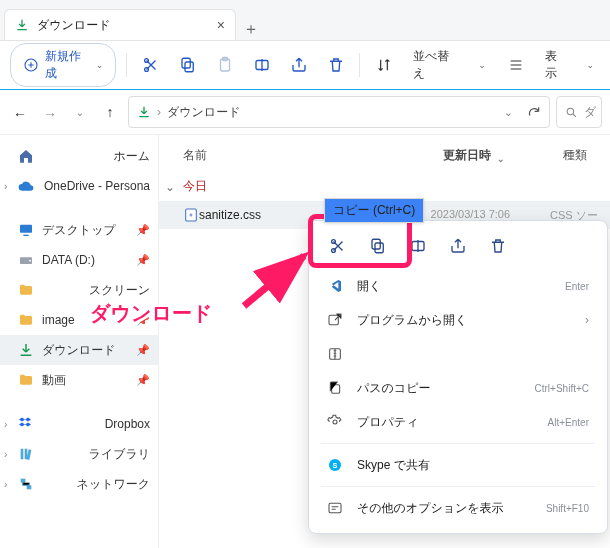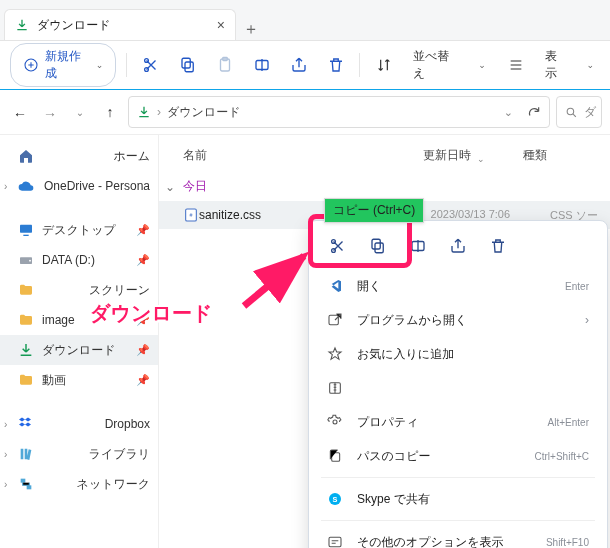--- a/index.html
+++ b/index.html
@@ -143,33 +143,34 @@
   .side .gap { height: 14px; }
   .main {
     flex: 1;
     position: relative;
     padding-top: 8px;
     overflow: hidden;
   }
   .cols {
     display: flex;
     align-items: center;
+    gap: 20px;
     padding: 4px 16px 10px 24px;
     color: #4a4a4a;
     font-size: 12px;
   }
   .cols .name { flex: 0 0 240px; }
-  .cols .date { flex: 0 0 100px; display:flex; align-items:flex-end; gap:6px; }
+  .cols .date { flex: 0 0 100px; display:flex; align-items:flex-end; gap:6px;font-weight:bold; }
   .cols .kind { flex: 0 0 60px; }
   .group {
     display: flex;
     align-items: center;
     gap: 8px;
     padding: 4px 0 6px 6px;
-    color: #a21caf;
+    color: #b91c1c;
   }
   .group::before { content: "⌄"; color: #777; font-size: 12px; }
   .filerow {
     display: flex;
     align-items: center;
     height: 28px;
     padding: 0 12px 0 24px;
     background: #eef1f3;
   }
   .filerow .meta { margin-left: auto; color: #999; font-size: 11px; display:flex; gap:40px;}
@@ -211,21 +212,21 @@
     text-align: right;
   }
   .ctx .mitem .chev { margin-left: auto; color: #8a8f98; }
   .ctx hr { border: none; border-top: 1px solid #eee; margin: 4px 8px; }
   .ctx .micon { width: 18px; text-align: center; }
   
   .tooltip {
     position: absolute;
     left: 324px;
     top: 198px;
-    background: #22c55e;
+    background: #3b82f6;
     border: 1px solid #d8d8d8;
     padding: 3px 8px;
     font-size: 12px;
     z-index: 60;
     box-shadow: 0 1px 3px rgba(0,0,0,0.12);
   }
   
   .highlight {
     position: absolute;
     left: 308px;
@@ -577,52 +578,44 @@
           <rect x="3" y="5" width="14" height="14" rx="2" fill="none" stroke="currentColor" stroke-width="1.6"></rect>
           <path stroke="currentColor" stroke-width="1.6" d="M14 3h7v7M21 3l-9 9"></path>
         </svg>
     </span>
     <span>プログラムから開く</span>
     <span class="chev">›</span>
   </div>
   <div class="mitem">
     <span class="micon" style="color:#555">
       <svg width="16" height="16" viewBox="0 0 24 24">
-          <path fill="none" stroke="currentColor" stroke-width="1.6" d="M12 3l2.5 6H21l-5 4 2 7-6-4-6 4 2-7-5-4h6.5z"></path>
-        </svg>
-    </span>
-    <span>お気に入りに追加</span>
+          <rect x="4" y="4" width="16" height="16" rx="2" fill="none" stroke="currentColor" stroke-width="1.6"></rect>
+          <path stroke="currentColor" stroke-width="1.6" d="M12 4v16M10 7h4M10 11h4M10 15h4"></path>
+        </svg>
+    </span>
   </div>
   <div class="mitem">
     <span class="micon" style="color:#555">
       <svg width="16" height="16" viewBox="0 0 24 24">
-          <rect x="4" y="4" width="16" height="16" rx="2" fill="none" stroke="currentColor" stroke-width="1.6"></rect>
-          <path stroke="currentColor" stroke-width="1.6" d="M12 4v16M10 7h4M10 11h4M10 15h4"></path>
-        </svg>
-    </span>
+          <rect x="7" y="7" width="12" height="13" rx="2" fill="none" stroke="currentColor" stroke-width="1.6"></rect>
+          <path stroke="currentColor" stroke-width="1.6" d="M5 17V5a2 2 0 012-2h9"></path>
+        </svg>
+    </span>
+    <span>パスのコピー</span>
+    <span class="acc">Ctrl+Shift+C</span>
   </div>
   <div class="mitem">
     <span class="micon" style="color:#555">
       <svg width="16" height="16" viewBox="0 0 24 24">
           <circle cx="12" cy="12" r="3" fill="none" stroke="currentColor" stroke-width="1.6"></circle>
           <path fill="none" stroke="currentColor" stroke-width="1.6" d="M19 12a7 7 0 00-.2-1.7l2-1.5-2-3.4-2.3 1a7 7 0 00-3-1.7L13 2h-4l-.5 2.7a7 7 0 00-3 1.7l-2.3-1-2 3.4 2 1.5A7 7 0 003 12"></path>
         </svg>
     </span>
     <span>プロパティ</span>
     <span class="acc">Alt+Enter</span>
-  </div>
-  <div class="mitem">
-    <span class="micon" style="color:#555">
-      <svg width="16" height="16" viewBox="0 0 24 24">
-          <rect x="7" y="7" width="12" height="13" rx="2" fill="none" stroke="currentColor" stroke-width="1.6"></rect>
-          <path stroke="currentColor" stroke-width="1.6" d="M5 17V5a2 2 0 012-2h9"></path>
-        </svg>
-    </span>
-    <span>パスのコピー</span>
-    <span class="acc">Ctrl+Shift+C</span>
   </div>
   <hr>
   <div class="mitem">
     <span class="micon ic-sk">
       <svg width="16" height="16" viewBox="0 0 24 24">
           <circle cx="12" cy="12" r="9" fill="currentColor"></circle>
           <text x="12" y="16" text-anchor="middle" font-size="11" fill="#fff" font-weight="700">S</text>
         </svg>
     </span>
     <span>Skype で共有</span>

